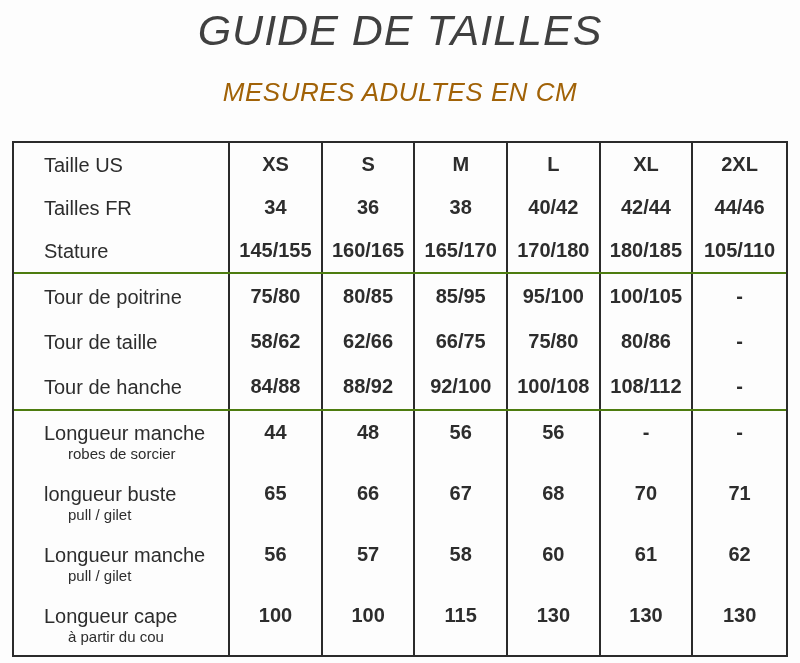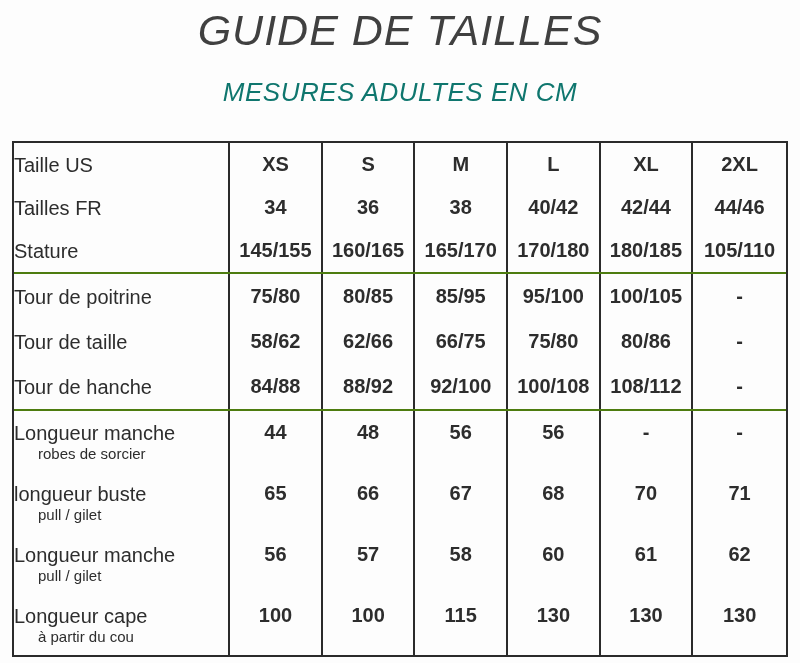--- a/index.html
+++ b/index.html
@@ -20,21 +20,21 @@
     letter-spacing: 1px;
     color: #404040;
   }
   .page-subtitle {
     margin-top: 22px;
     text-align: center;
     font-style: italic;
     font-weight: normal;
     font-size: 26px;
     letter-spacing: 0.5px;
-    color: #0f766e;
+    color: #a16207;
   }
   .table {
     margin: 33px 12px 0 12px;
     border: 2px solid #2b2b2b;
     background: #fdfdfd;
   }
   .section + .section { border-top: 2px solid #4d7c0f; }
   .row { display: flex; width: 100%; }
   .s1 .row { height: 43px; }
   .s2 .row { height: 45px; }
@@ -45,20 +45,21 @@
     align-items: center;
     justify-content: center;
     font-size: 20px;
   }
   .cell:last-child { border-right: none; }
   .label-cell {
     width: 28%;
     flex-direction: column;
     align-items: flex-start;
     justify-content: center;
+    padding-left: 30px;
   }
   .val-cell { width: 12%; font-weight: bold; }
   .main { font-size: 20px; line-height: 24px; }
   .sub { font-size: 15px; line-height: 18px; margin-left: 24px; }
   .s3 .val { transform: translateY(-9px); }
 </style>
 </head>
 <body>
 
 <div class="page">

